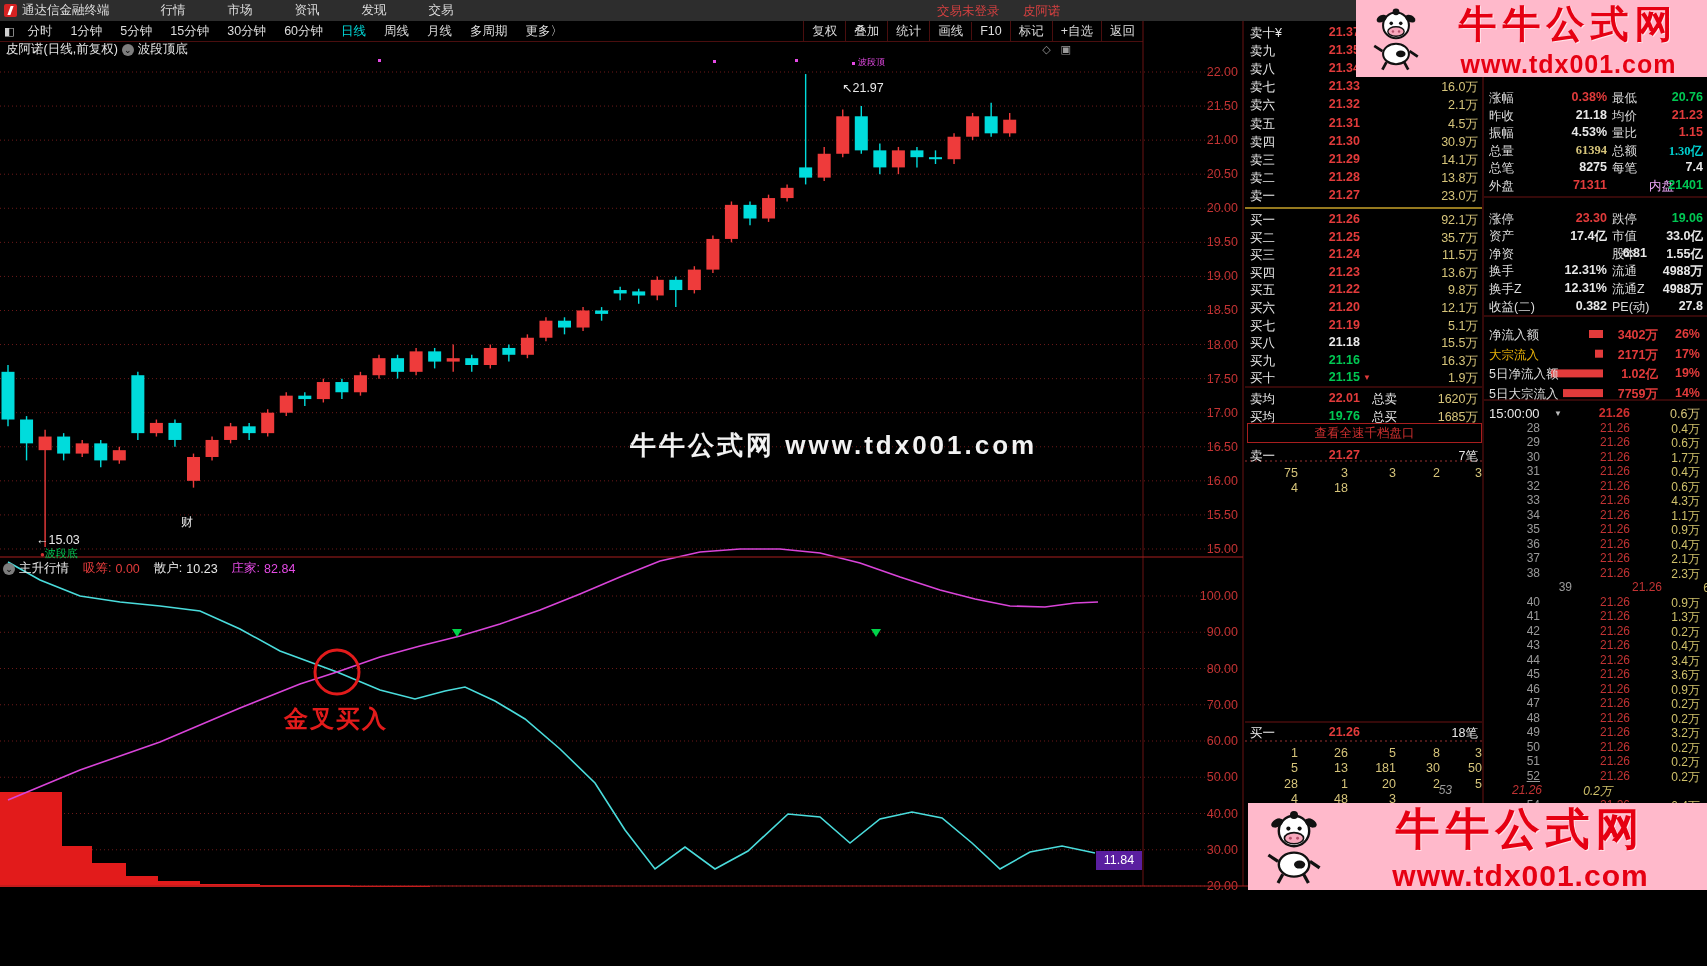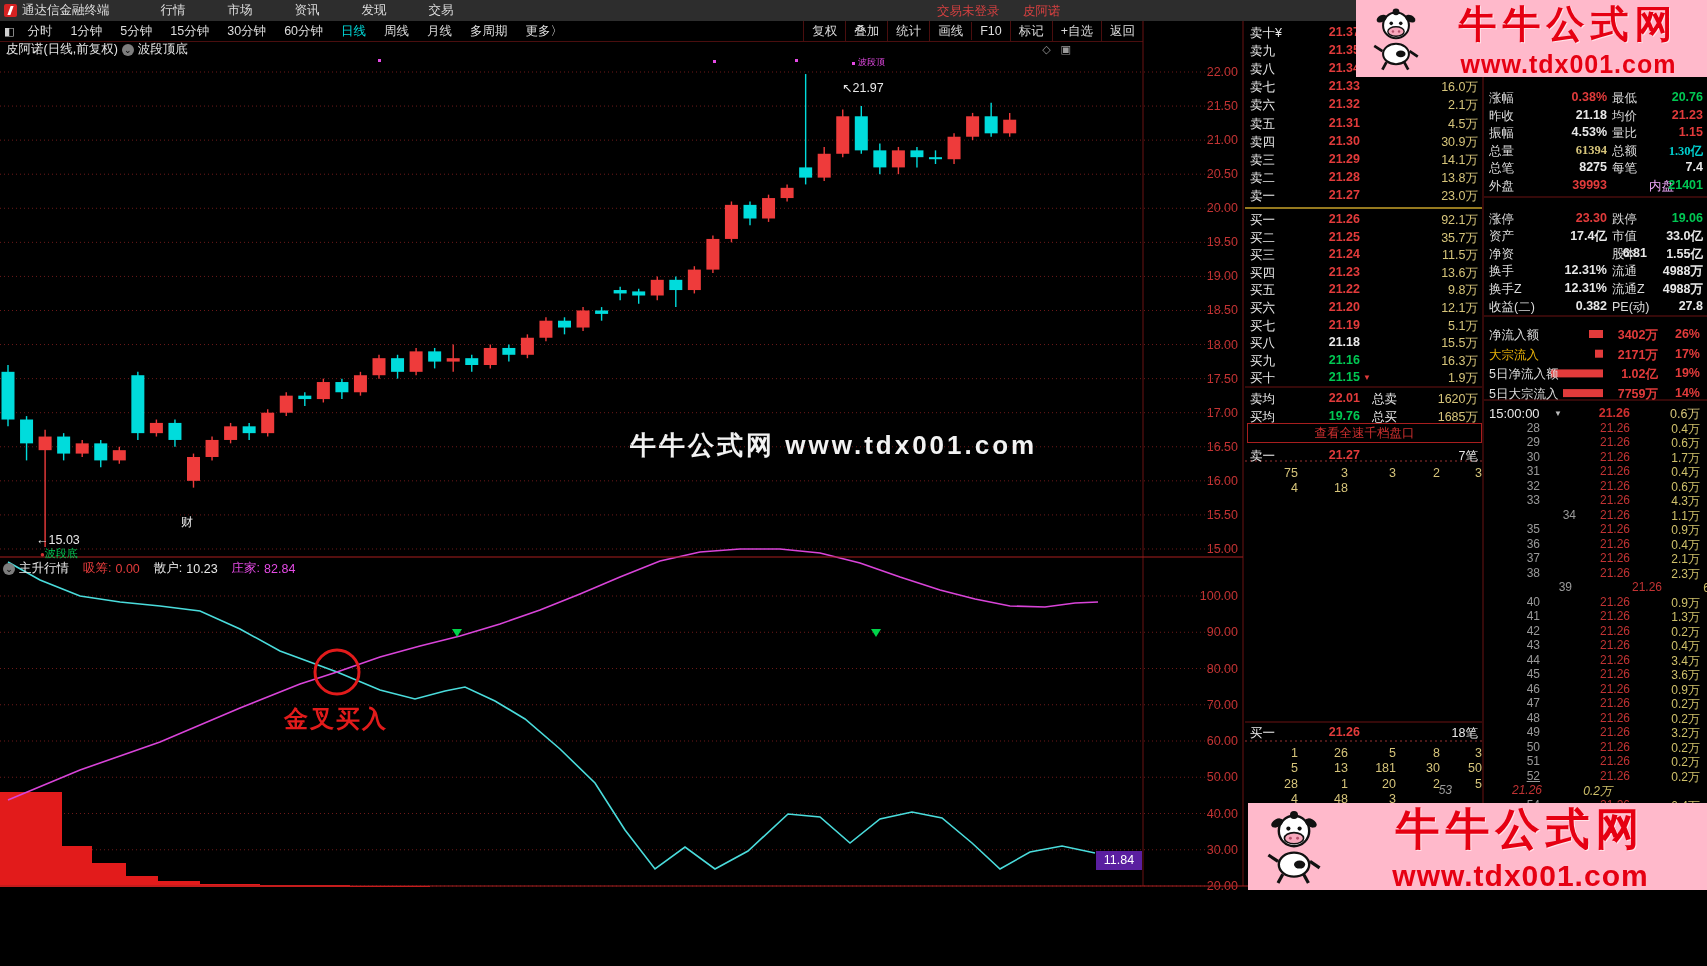--- a/index.html
+++ b/index.html
@@ -484,21 +484,21 @@
         <div class="t" style="left:0;top:0;width:219px;font-size:12.5px;font-weight:700;color:#00cdcd;text-align:right;">1.30亿</div>
       </div>
       <div class="t" style="left:1484px;top:160.4px;width:223px;height:16px;">
         <div class="t" style="left:5px;top:0;font-size:12.5px;color:#dcdcdc;">总笔</div>
         <div class="t" style="left:0;top:0;width:123px;font-size:12.5px;font-weight:700;color:#e8e8e8;text-align:right;">8275</div>
         <div class="t" style="left:128px;top:0;font-size:12.5px;color:#dcdcdc;">每笔</div>
         <div class="t" style="left:0;top:0;width:219px;font-size:12.5px;font-weight:700;color:#e8e8e8;text-align:right;">7.4</div>
       </div>
       <div class="t" style="left:1484px;top:178px;width:223px;height:16px;">
         <div class="t" style="left:5px;top:0;font-size:12.5px;color:#dcdcdc;">外盘</div>
-        <div class="t" style="left:0;top:0;width:123px;font-size:12.5px;font-weight:700;color:#e23b3b;text-align:right;">39993</div>
+        <div class="t" style="left:0;top:0;width:123px;font-size:12.5px;font-weight:700;color:#e23b3b;text-align:right;">71311</div>
         <div class="t" style="left:128px;top:0;font-size:12.5px;color:#f0abfc;margin-left:37px;">内盘</div>
         <div class="t" style="left:0;top:0;width:219px;font-size:12.5px;font-weight:700;color:#00c853;text-align:right;">21401</div>
       </div>
       <div class="t" style="left:1484px;top:210.6px;width:223px;height:16px;">
         <div class="t" style="left:5px;top:0;font-size:12.5px;color:#dcdcdc;">涨停</div>
         <div class="t" style="left:0;top:0;width:123px;font-size:12.5px;font-weight:700;color:#e23b3b;text-align:right;">23.30</div>
         <div class="t" style="left:128px;top:0;font-size:12.5px;color:#dcdcdc;">跌停</div>
         <div class="t" style="left:0;top:0;width:219px;font-size:12.5px;font-weight:700;color:#00c853;text-align:right;">19.06</div>
       </div>
       <div class="t" style="left:1484px;top:228.2px;width:223px;height:16px;">
@@ -581,21 +581,21 @@
         <div class="t" style="left:0;top:0;width:56px;font-size:12px;color:#9a9a9a;text-align:right;">32</div>
         <div class="t" style="left:0;top:0;width:146px;font-size:12px;color:#c23333;text-align:right;">21.26</div>
         <div class="t" style="left:0;top:0;width:216px;font-size:12px;color:#cfc06a;text-align:right;">0.6万</div>
       </div>
       <div class="t" style="left:1484px;top:493px;width:223px;height:14px;">
         <div class="t" style="left:0;top:0;width:56px;font-size:12px;color:#9a9a9a;text-align:right;">33</div>
         <div class="t" style="left:0;top:0;width:146px;font-size:12px;color:#c23333;text-align:right;">21.26</div>
         <div class="t" style="left:0;top:0;width:216px;font-size:12px;color:#cfc06a;text-align:right;">4.3万</div>
       </div>
       <div class="t" style="left:1484px;top:507.5px;width:223px;height:14px;">
-        <div class="t" style="left:0;top:0;width:56px;font-size:12px;color:#9a9a9a;text-align:right;padding-left:36px;">34</div>
+        <div class="t" style="left:0;top:0;width:56px;font-size:12px;color:#9a9a9a;text-align:right;">34</div>
         <div class="t" style="left:0;top:0;width:146px;font-size:12px;color:#c23333;text-align:right;">21.26</div>
         <div class="t" style="left:0;top:0;width:216px;font-size:12px;color:#cfc06a;text-align:right;">1.1万</div>
       </div>
       <div class="t" style="left:1484px;top:522px;width:223px;height:14px;">
         <div class="t" style="left:0;top:0;width:56px;font-size:12px;color:#9a9a9a;text-align:right;">35</div>
         <div class="t" style="left:0;top:0;width:146px;font-size:12px;color:#c23333;text-align:right;">21.26</div>
         <div class="t" style="left:0;top:0;width:216px;font-size:12px;color:#cfc06a;text-align:right;">0.9万</div>
       </div>
       <div class="t" style="left:1484px;top:536.5px;width:223px;height:14px;">
         <div class="t" style="left:0;top:0;width:56px;font-size:12px;color:#9a9a9a;text-align:right;">36</div>

